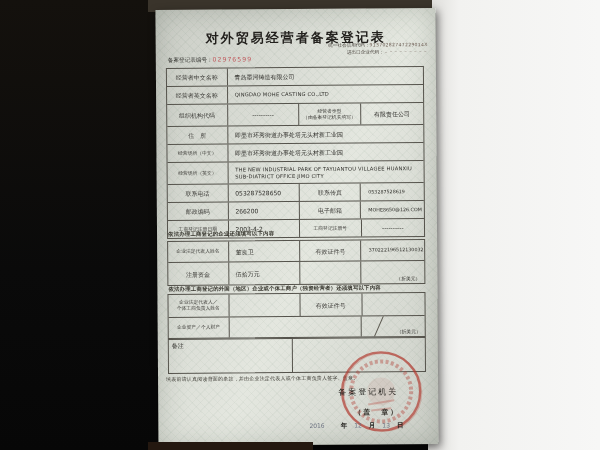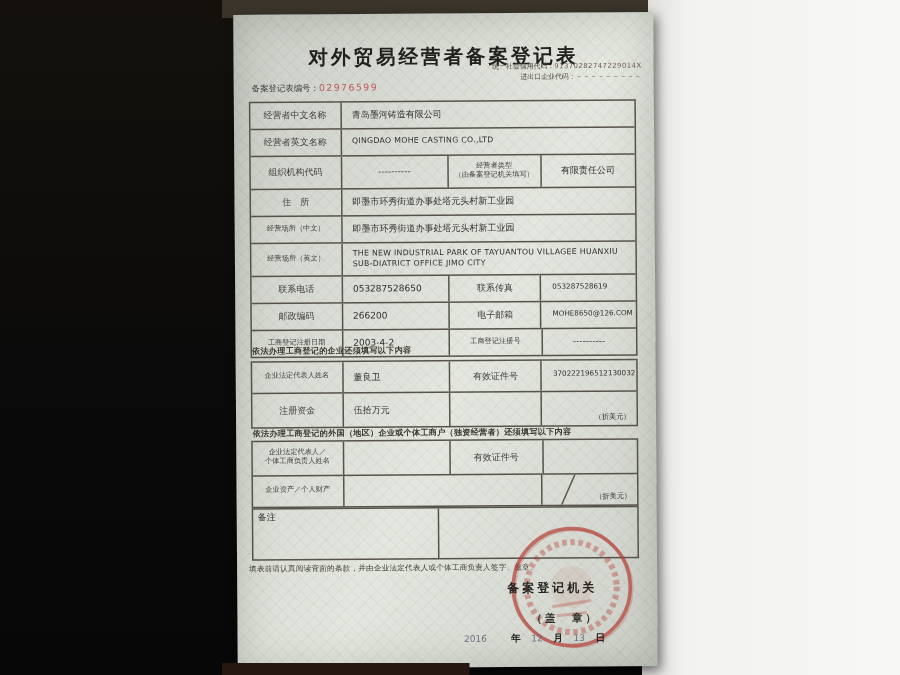--- a/index.html
+++ b/index.html
@@ -39,21 +39,21 @@
   .end{align-items:flex-end;justify-content:flex-end;padding-right:4px;}
   .top{justify-content:flex-start;align-items:flex-start;padding-top:2px;}
   .sm{font-size:4.8px;line-height:6px;}
   .en{font-size:5.2px;letter-spacing:.2px;}
   .slash{position:relative;}
   .slash::after{content:"";position:absolute;left:18px;bottom:-4px;width:1px;height:34px;
         background:#5b584f;transform:rotate(24deg);}
   .sectxt{left:11px;font-size:5.4px;font-weight:bold;color:#38372f;letter-spacing:.2px;}
   #footer-note{left:8px;top:366px;font-size:5px;color:#3c3a33;letter-spacing:.2px;}
   #authority{left:0;top:378px;width:444px;}
-  #auth-name{position:absolute;left:180px;top:0;font-size:8px;font-weight:bold;color:#262420;letter-spacing:2px;}
+  #auth-name{position:absolute;left:180px;top:0;font-size:8px;font-weight:normal;color:#262420;letter-spacing:2px;}
   #auth-seal{position:absolute;left:196px;top:21px;font-size:7px;font-weight:bold;color:#33302a;letter-spacing:2px;}
   #date-row{left:148px;top:413px;display:flex;align-items:baseline;font-size:6.5px;color:#23211e;}
   #date-row .dnum{color:#6b7180;font-size:6px;margin:0 3px;}
   #date-row .dunit{font-weight:bold;margin:0 4px;}
   #date-row .dnum:first-child{margin-right:12px;}
   #stamp{left:180px;top:340px;width:86px;height:86px;opacity:.85;}
 </style>
 </head>
 <body>
 

